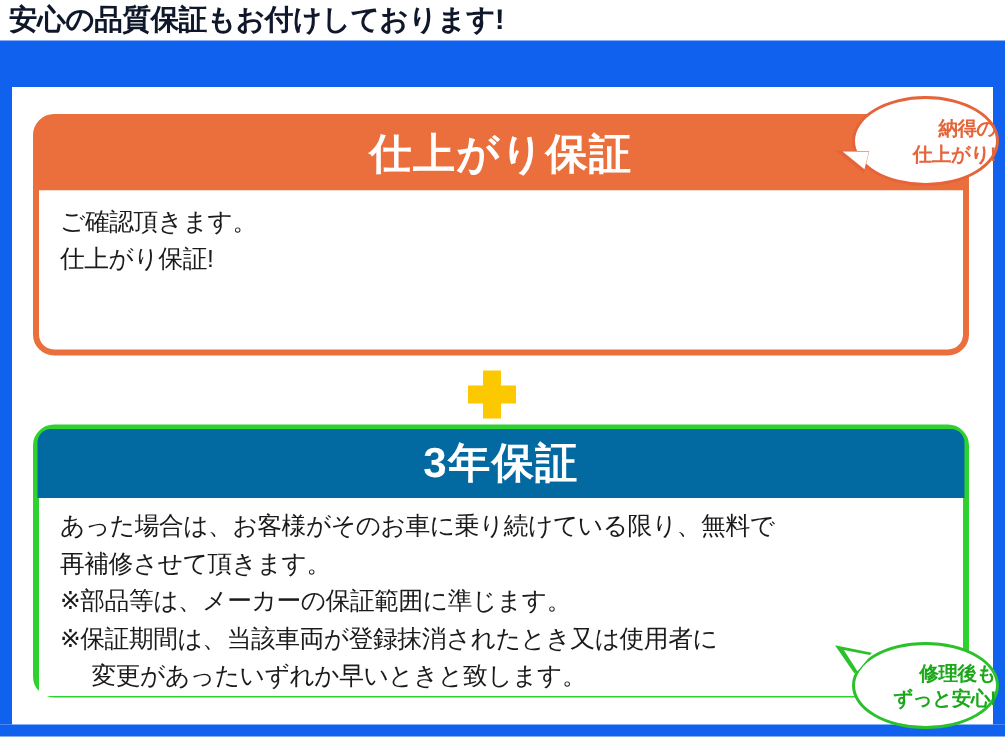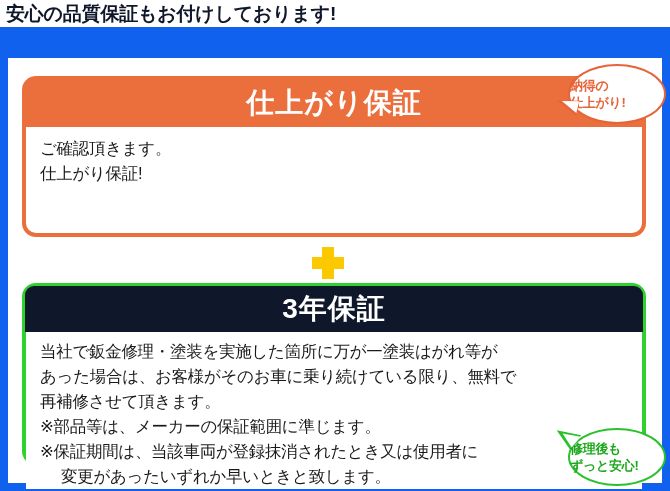--- a/index.html
+++ b/index.html
@@ -163,21 +163,21 @@
   
   #card-green {
     left: 22px;
     top: 283px;
     width: 624px;
     height: 182px;
     border: 4px solid #2ed22e;
     border-radius: 14px;
   }
   #card-green .card-head {
-    background: #0f172a;
+    background: #0369a1;
     height: 46px;
     line-height: 46px;
     font-size: 28px;
     letter-spacing: 1px;
     margin: -1px 0 0 -1px;
     width: calc(100% + 2px);
     border-radius: 9px 9px 0 0;
   }
   #card-green .card-body {
     padding: 7px 0 0 14px;
@@ -190,21 +190,21 @@
     background: #ffffff;
     border-radius: 50%;
     text-align: center;
     font-weight: bold;
     font-size: 13px;
     line-height: 17px;
     letter-spacing: -0.3px;
     white-space: nowrap;
     display: flex;
     flex-direction: column;
-    align-items: flex-start;
+    align-items: flex-end;
     justify-content: center;
   }
   #bubble-orange {
     left: 568px;
     top: 64px;
     width: 98px;
     height: 60px;
     border: 2px solid #e5643a;
     color: #e5643a;
     z-index: 5;
@@ -296,21 +296,20 @@
   </div>
 
   <div class="plus">
     <span class="h"></span>
     <span class="v"></span>
   </div>
 
   <div class="card" id="card-green">
     <div class="card-head">3年保証</div>
     <div class="card-body">
-      <div class="body-line">当社で鈑金修理・塗装を実施した箇所に万が一塗装はがれ等が</div>
       <div class="body-line">あった場合は、お客様がそのお車に乗り続けている限り、無料で</div>
       <div class="body-line">再補修させて頂きます。</div>
       <div class="body-line">※部品等は、メーカーの保証範囲に準じます。</div>
       <div class="body-line">※保証期間は、当該車両が登録抹消されたとき又は使用者に</div>
       <div class="body-line indent">変更があったいずれか早いときと致します。</div>
     </div>
   </div>
 
   <div class="bubble" id="bubble-green">
     <span class="tail"></span>

